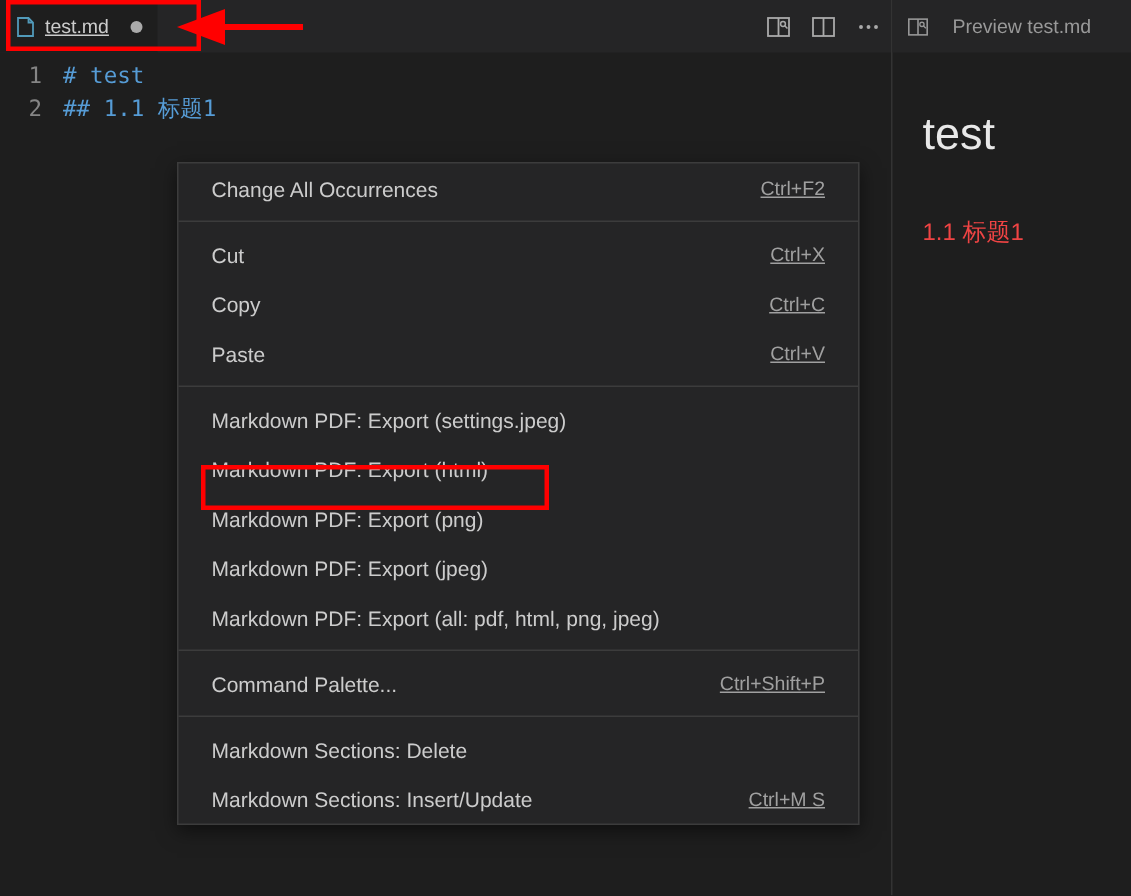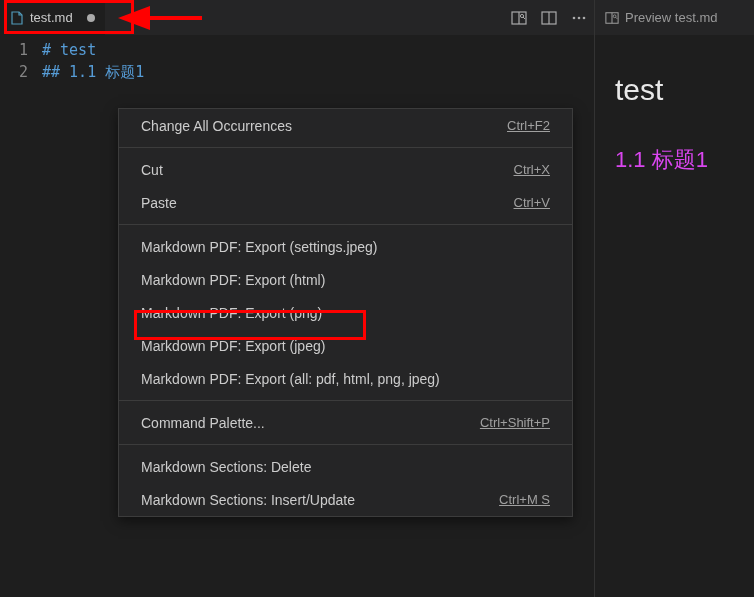--- a/index.html
+++ b/index.html
@@ -39,20 +39,21 @@
       height: 35px;
       display: flex;
       align-items: center;
       padding: 0 10px;
       background: #1e1e1e;
       gap: 6px;
       font-size: 13px;
     }
     .tab.active {
       background: #1e1e1e;
+      text-decoration: underline;
     }
     .tab-icon {
       width: 14px;
       height: 14px;
       display: inline-flex;
       align-items: center;
       justify-content: center;
     }
     .tab-dirty {
       width: 8px;
@@ -100,38 +101,38 @@
     }
     .code-line { height: 22px; line-height: 22px; }
     .md-heading { color: #569cd6; }
     
     .preview-tab-bar {
       height: 35px;
       background: #252526;
       display: flex;
       align-items: center;
       padding-left: 10px;
-      gap: 6px;
+      gap: 16px;
       font-size: 13px;
       color: #999;
     }
     .preview-content {
       padding: 20px 20px;
       color: #d4d4d4;
     }
     .preview-h1 {
       font-size: 30px;
       font-weight: 400;
       margin: 18px 0 38px 0;
       color: #e8e8e8;
     }
     .preview-h2 {
-      font-size: 22px;
+      font-size: 16px;
       font-weight: 400;
-      color: #d946ef;
+      color: #ef4444;
     }
     
     .context-menu {
       position: absolute;
       top: 108px;
       left: 118px;
       width: 455px;
       background: #252526;
       border: 1px solid #3c3c3c;
       box-shadow: 0 4px 12px rgba(0,0,0,0.5);
@@ -259,20 +260,24 @@
     <div class="menu-item">
       <span>Change All Occurrences</span>
       <span class="menu-shortcut">Ctrl+F2</span>
     </div>
     <div class="menu-sep"></div>
     <div class="menu-item">
       <span>Cut</span>
       <span class="menu-shortcut">Ctrl+X</span>
     </div>
     <div class="menu-item">
+      <span>Copy</span>
+      <span class="menu-shortcut">Ctrl+C</span>
+    </div>
+    <div class="menu-item">
       <span>Paste</span>
       <span class="menu-shortcut">Ctrl+V</span>
     </div>
     <div class="menu-sep"></div>
     <div class="menu-item">
       <span>Markdown PDF: Export (settings.jpeg)</span>
     </div>
     <div class="menu-item">
       <span>Markdown PDF: Export (html)</span>
     </div>

